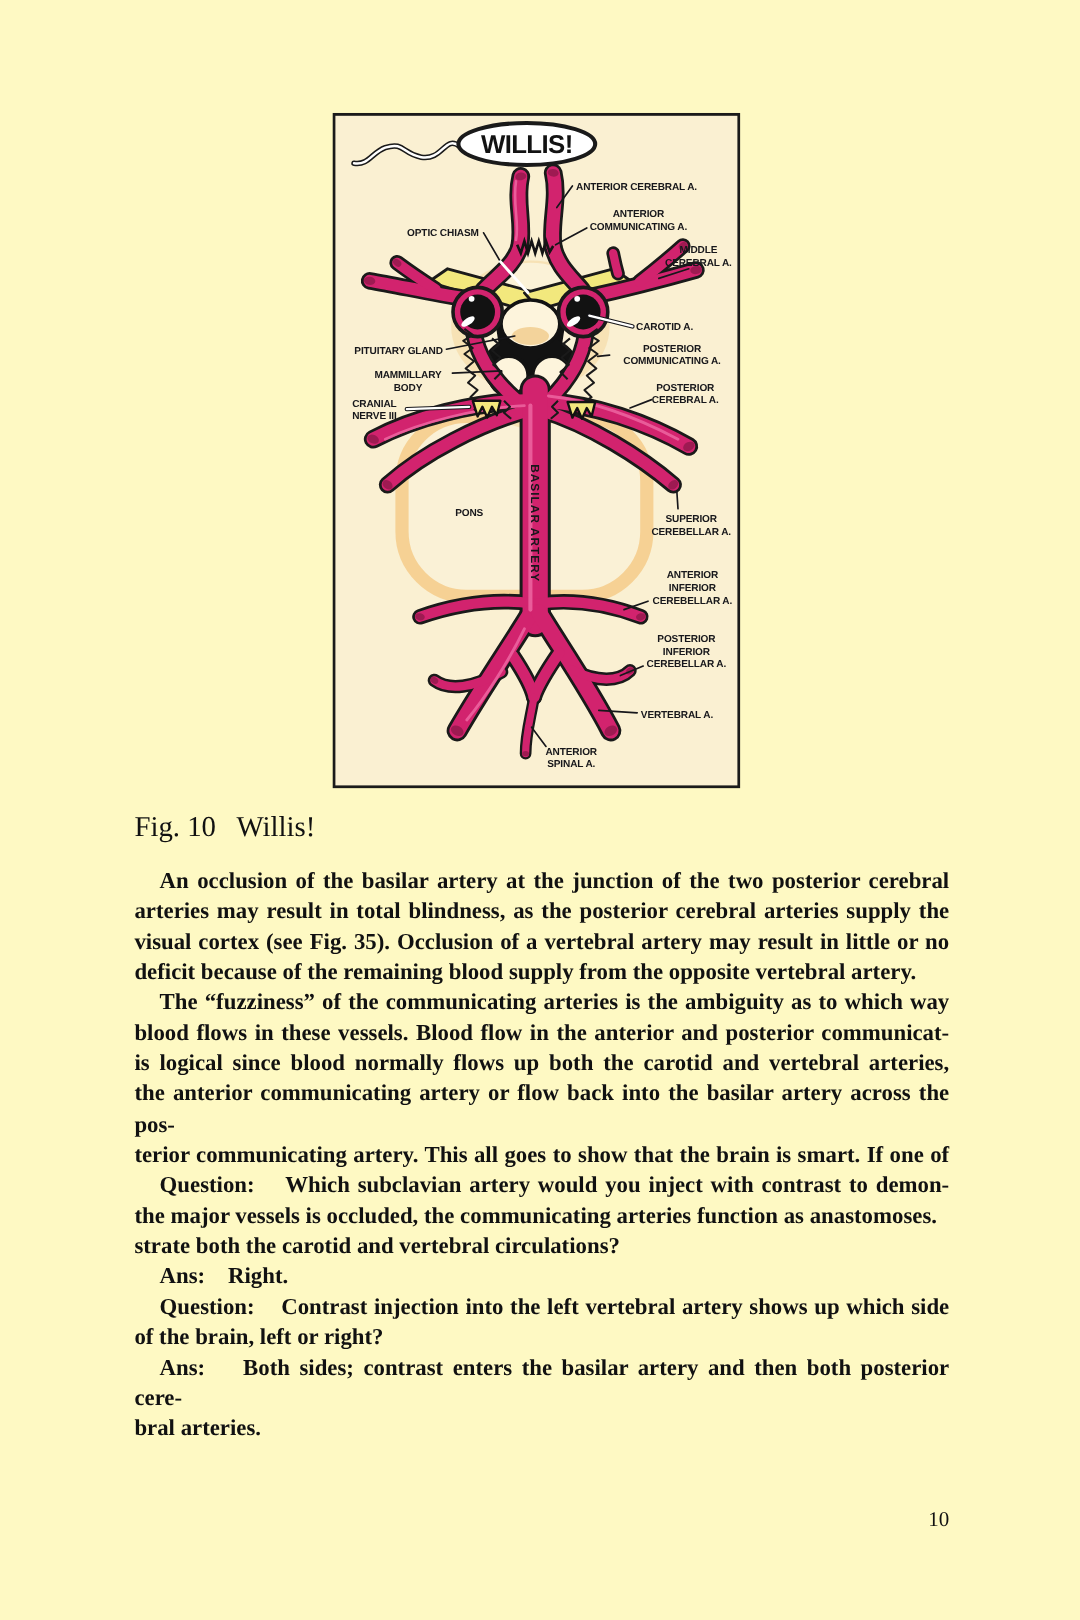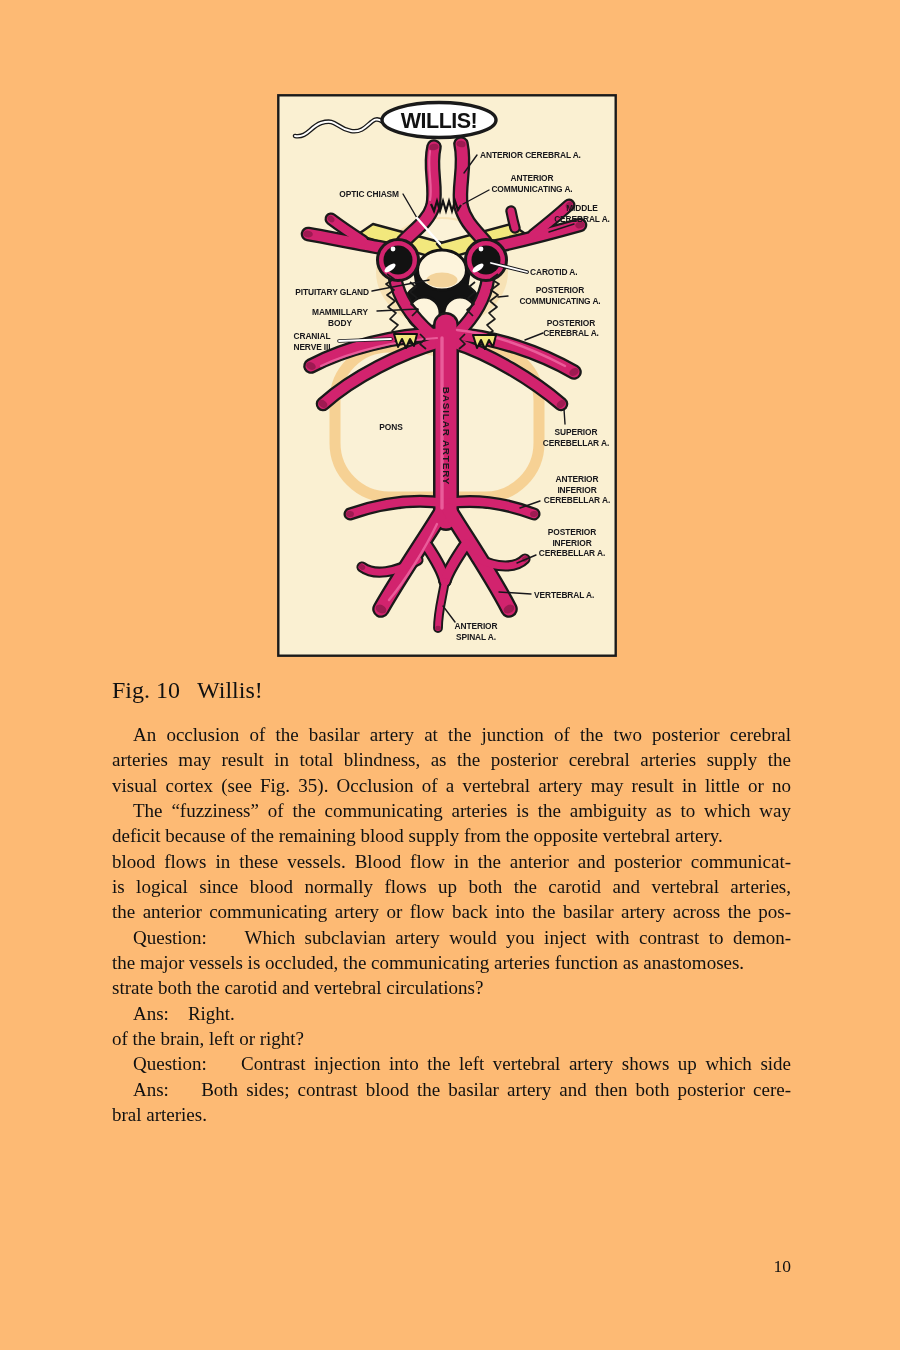--- a/index.html
+++ b/index.html
@@ -1,30 +1,30 @@
 <!DOCTYPE html>
 <html><head>
 <meta charset="utf-8">
 <style>
   html,body{margin:0;padding:0;}
   body{width:900px;height:1350px;background:#ffffff;position:relative;
        font-family:"Liberation Serif", serif;color:#111;}
-  .page{position:absolute;inset:0;background:#fdba74;}
+  .page{position:absolute;inset:0;background:#fef9c3;}
   #figure-svg{position:absolute;left:277px;top:94px;width:340px;height:563px;}
   .flabel{font-family:"Liberation Sans",sans-serif;font-weight:700;font-size:8.4px;
           fill:#17171b;letter-spacing:-0.1px;}
   .flabel-basilar{font-family:"Liberation Sans",sans-serif;font-weight:700;font-size:9.8px;
           fill:#17171b;letter-spacing:0.9px;}
   .bubble-text{font-family:"Liberation Sans",sans-serif;font-weight:700;font-size:21.5px;
           fill:#121212;letter-spacing:-0.5px;}
   .caption{position:absolute;left:112px;top:677px;font-size:24px;white-space:pre-wrap;}
   .caption .cap-title{margin-left:17px;}
   .body-text{position:absolute;left:112px;top:722px;width:679px;
              font-size:19px;line-height:25.35px;}
-  .line{white-space:pre-wrap;text-align:justify;text-align-last:justify;}
+  .line{white-space:pre-wrap;text-align:justify;text-align-last:justify;font-weight:bold;}
   .line.end{text-align-last:left;}
   .line.indent{text-indent:21px;}
   .pageno{position:absolute;left:112px;top:1256px;width:679px;text-align:right;
           font-size:17.5px;}
 </style>
 </head>
 <body>
 
 <div class="page">
 
@@ -228,34 +228,35 @@
       <text class="flabel" x="199" y="545.5" text-anchor="middle">SPINAL A.</text>
     </g>
   </svg>
 
   <div class="caption"><span>Fig. 10</span><span class="cap-title">Willis!</span></div>
 
   <div class="body-text">
     <div class="line indent">An occlusion of the basilar artery at the junction of the two posterior cerebral</div>
     <div class="line">arteries may result in total blindness, as the posterior cerebral arteries supply the</div>
     <div class="line">visual cortex (see Fig. 35). Occlusion of a vertebral artery may result in little or no</div>
+    <div class="line end">deficit because of the remaining blood supply from the opposite vertebral artery.</div>
+
     <div class="line indent">The “fuzziness” of the communicating arteries is the ambiguity as to which way</div>
-
-    <div class="line end">deficit because of the remaining blood supply from the opposite vertebral artery.</div>
     <div class="line">blood flows in these vessels. Blood flow in the anterior and posterior communicat-</div>
     <div class="line">is logical since blood normally flows up both the carotid and vertebral arteries,</div>
     <div class="line">the anterior communicating artery or flow back into the basilar artery across the pos-</div>
+    <div class="line">terior communicating artery. This all goes to show that the brain is smart. If one of</div>
     <div class="line indent">Question:    Which subclavian artery would you inject with contrast to demon-</div>
 
     <div class="line end">the major vessels is occluded, the communicating arteries function as anastomoses.</div>
     <div class="line end">strate both the carotid and vertebral circulations?</div>
 
     <div class="line indent end">Ans:    Right.</div>
 
+    <div class="line indent">Question:    Contrast injection into the left vertebral artery shows up which side</div>
     <div class="line end">of the brain, left or right?</div>
-    <div class="line indent">Question:    Contrast injection into the left vertebral artery shows up which side</div>
-
-    <div class="line indent">Ans:    Both sides; contrast blood the basilar artery and then both posterior cere-</div>
+
+    <div class="line indent">Ans:    Both sides; contrast enters the basilar artery and then both posterior cere-</div>
     <div class="line end">bral arteries.</div>
   </div>
 
   <div class="pageno">10</div>
 </div>
 
 </body></html>

